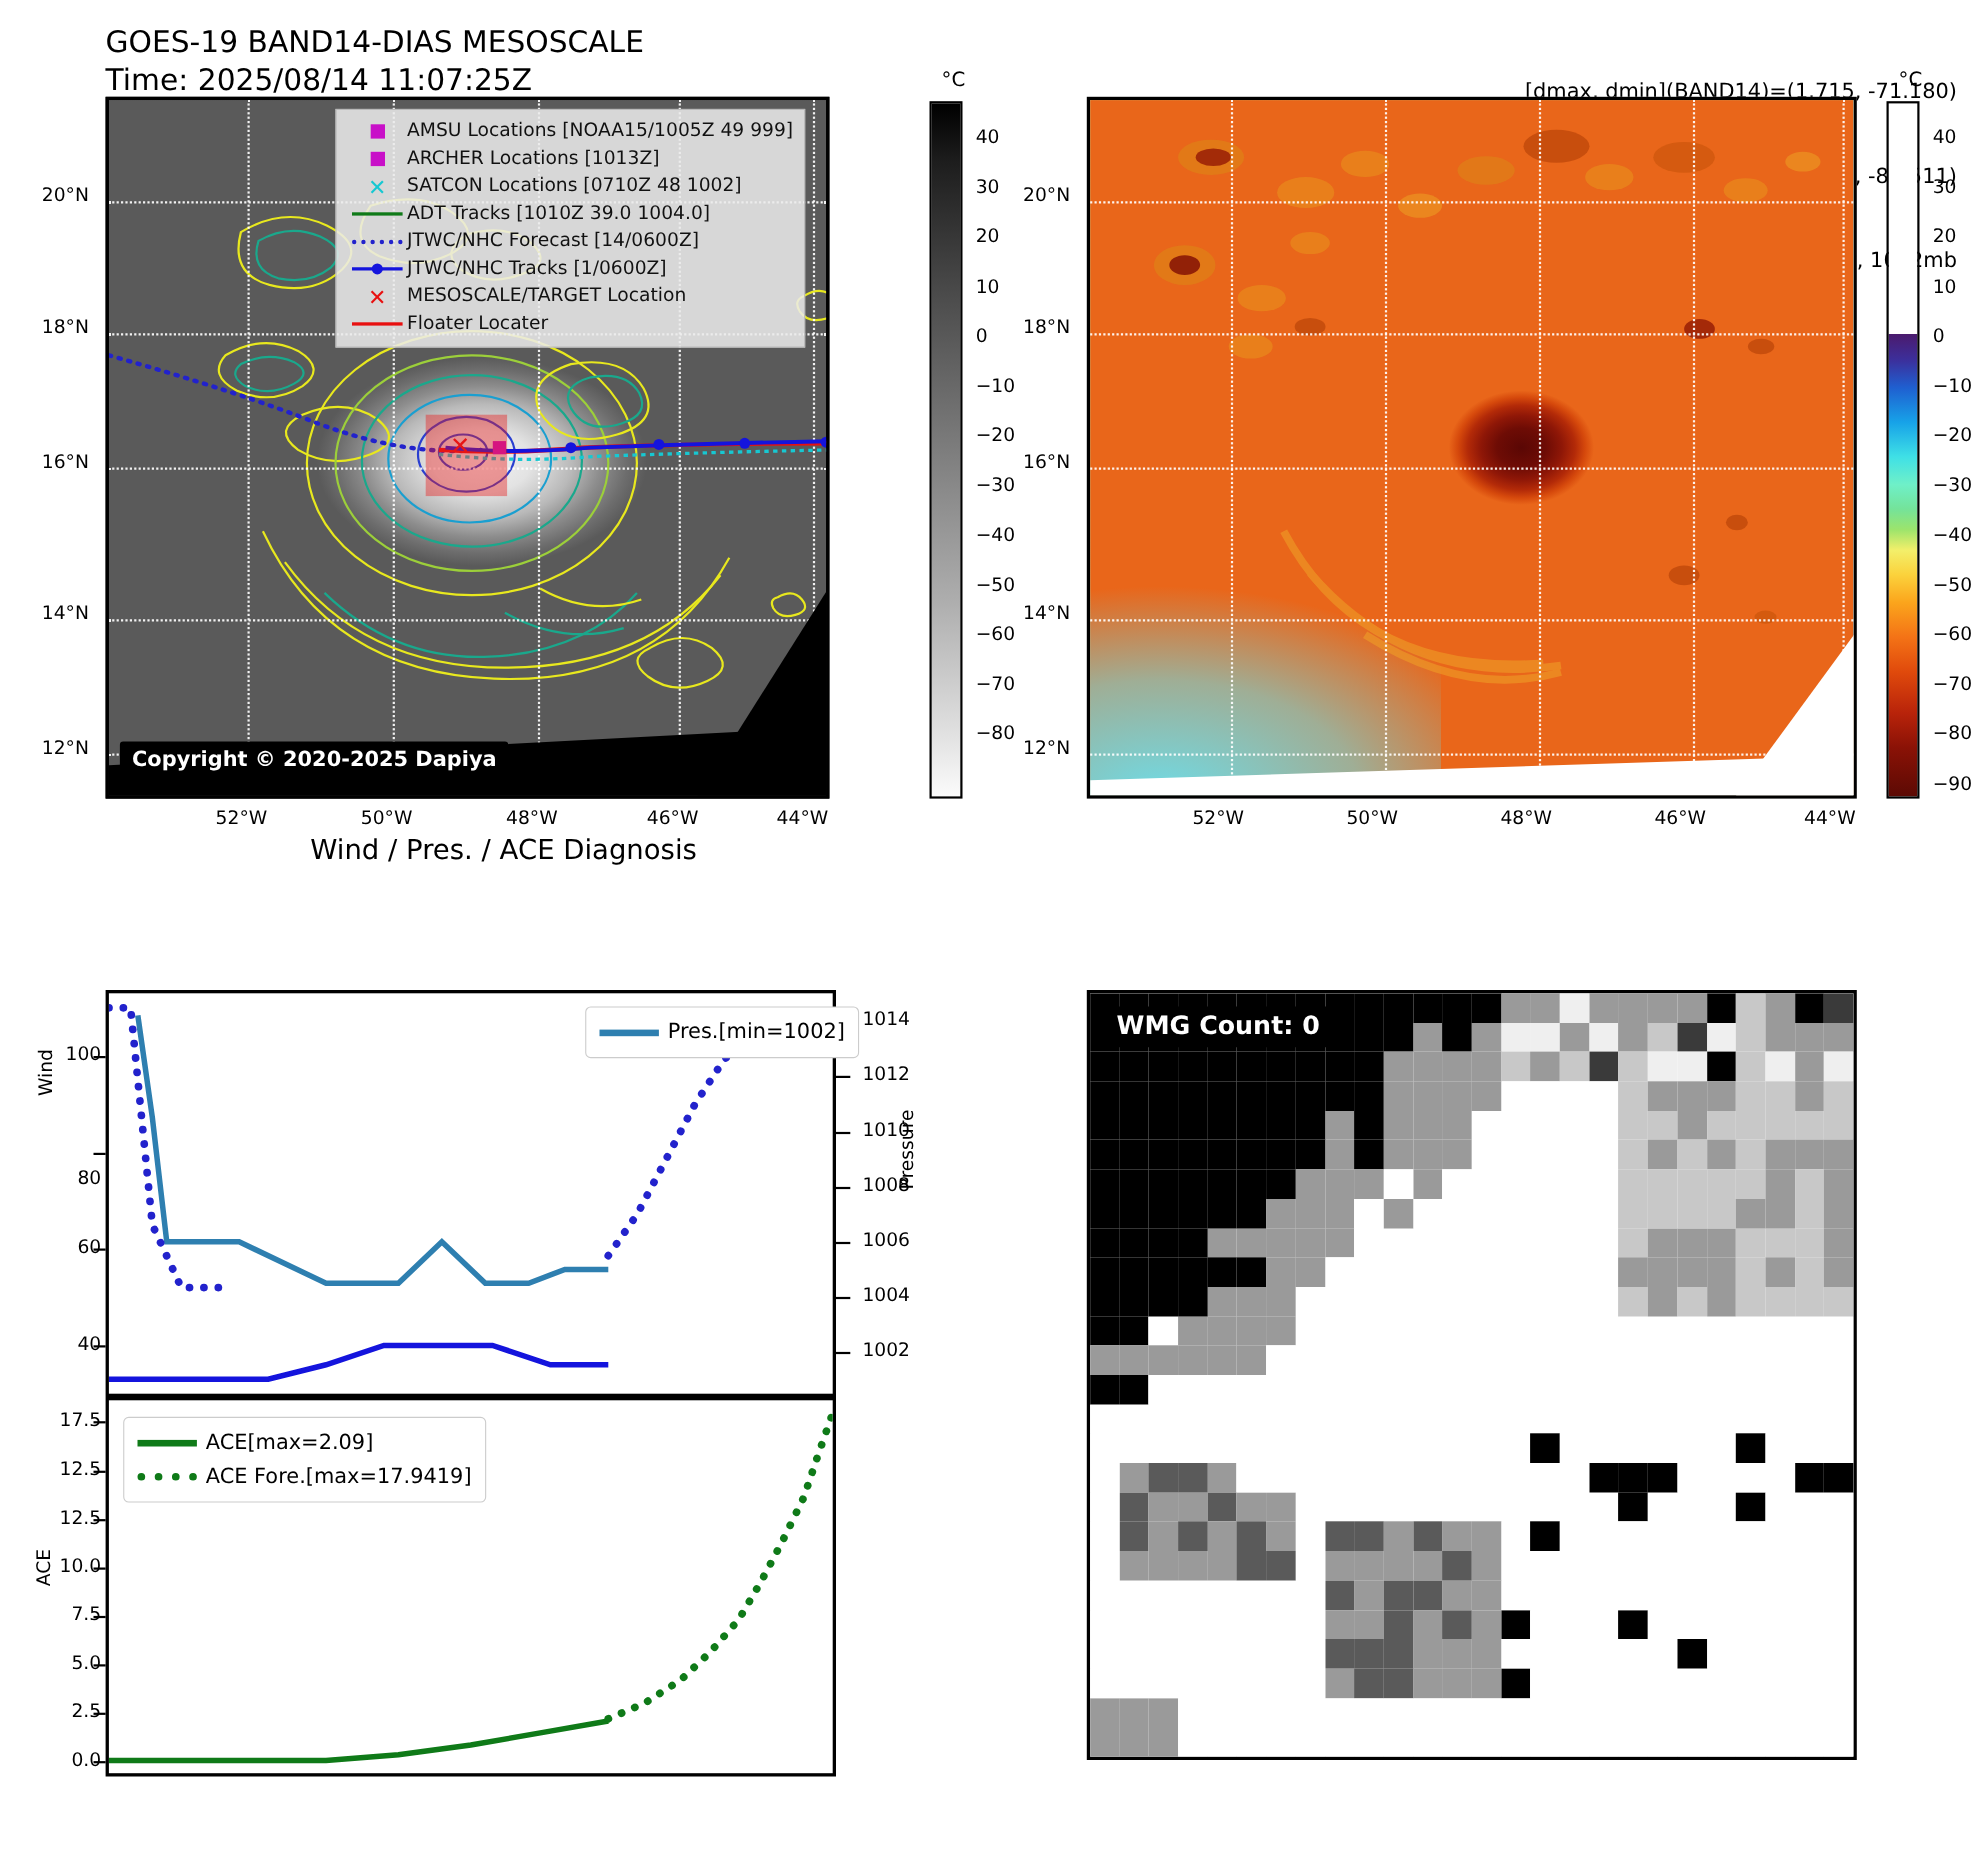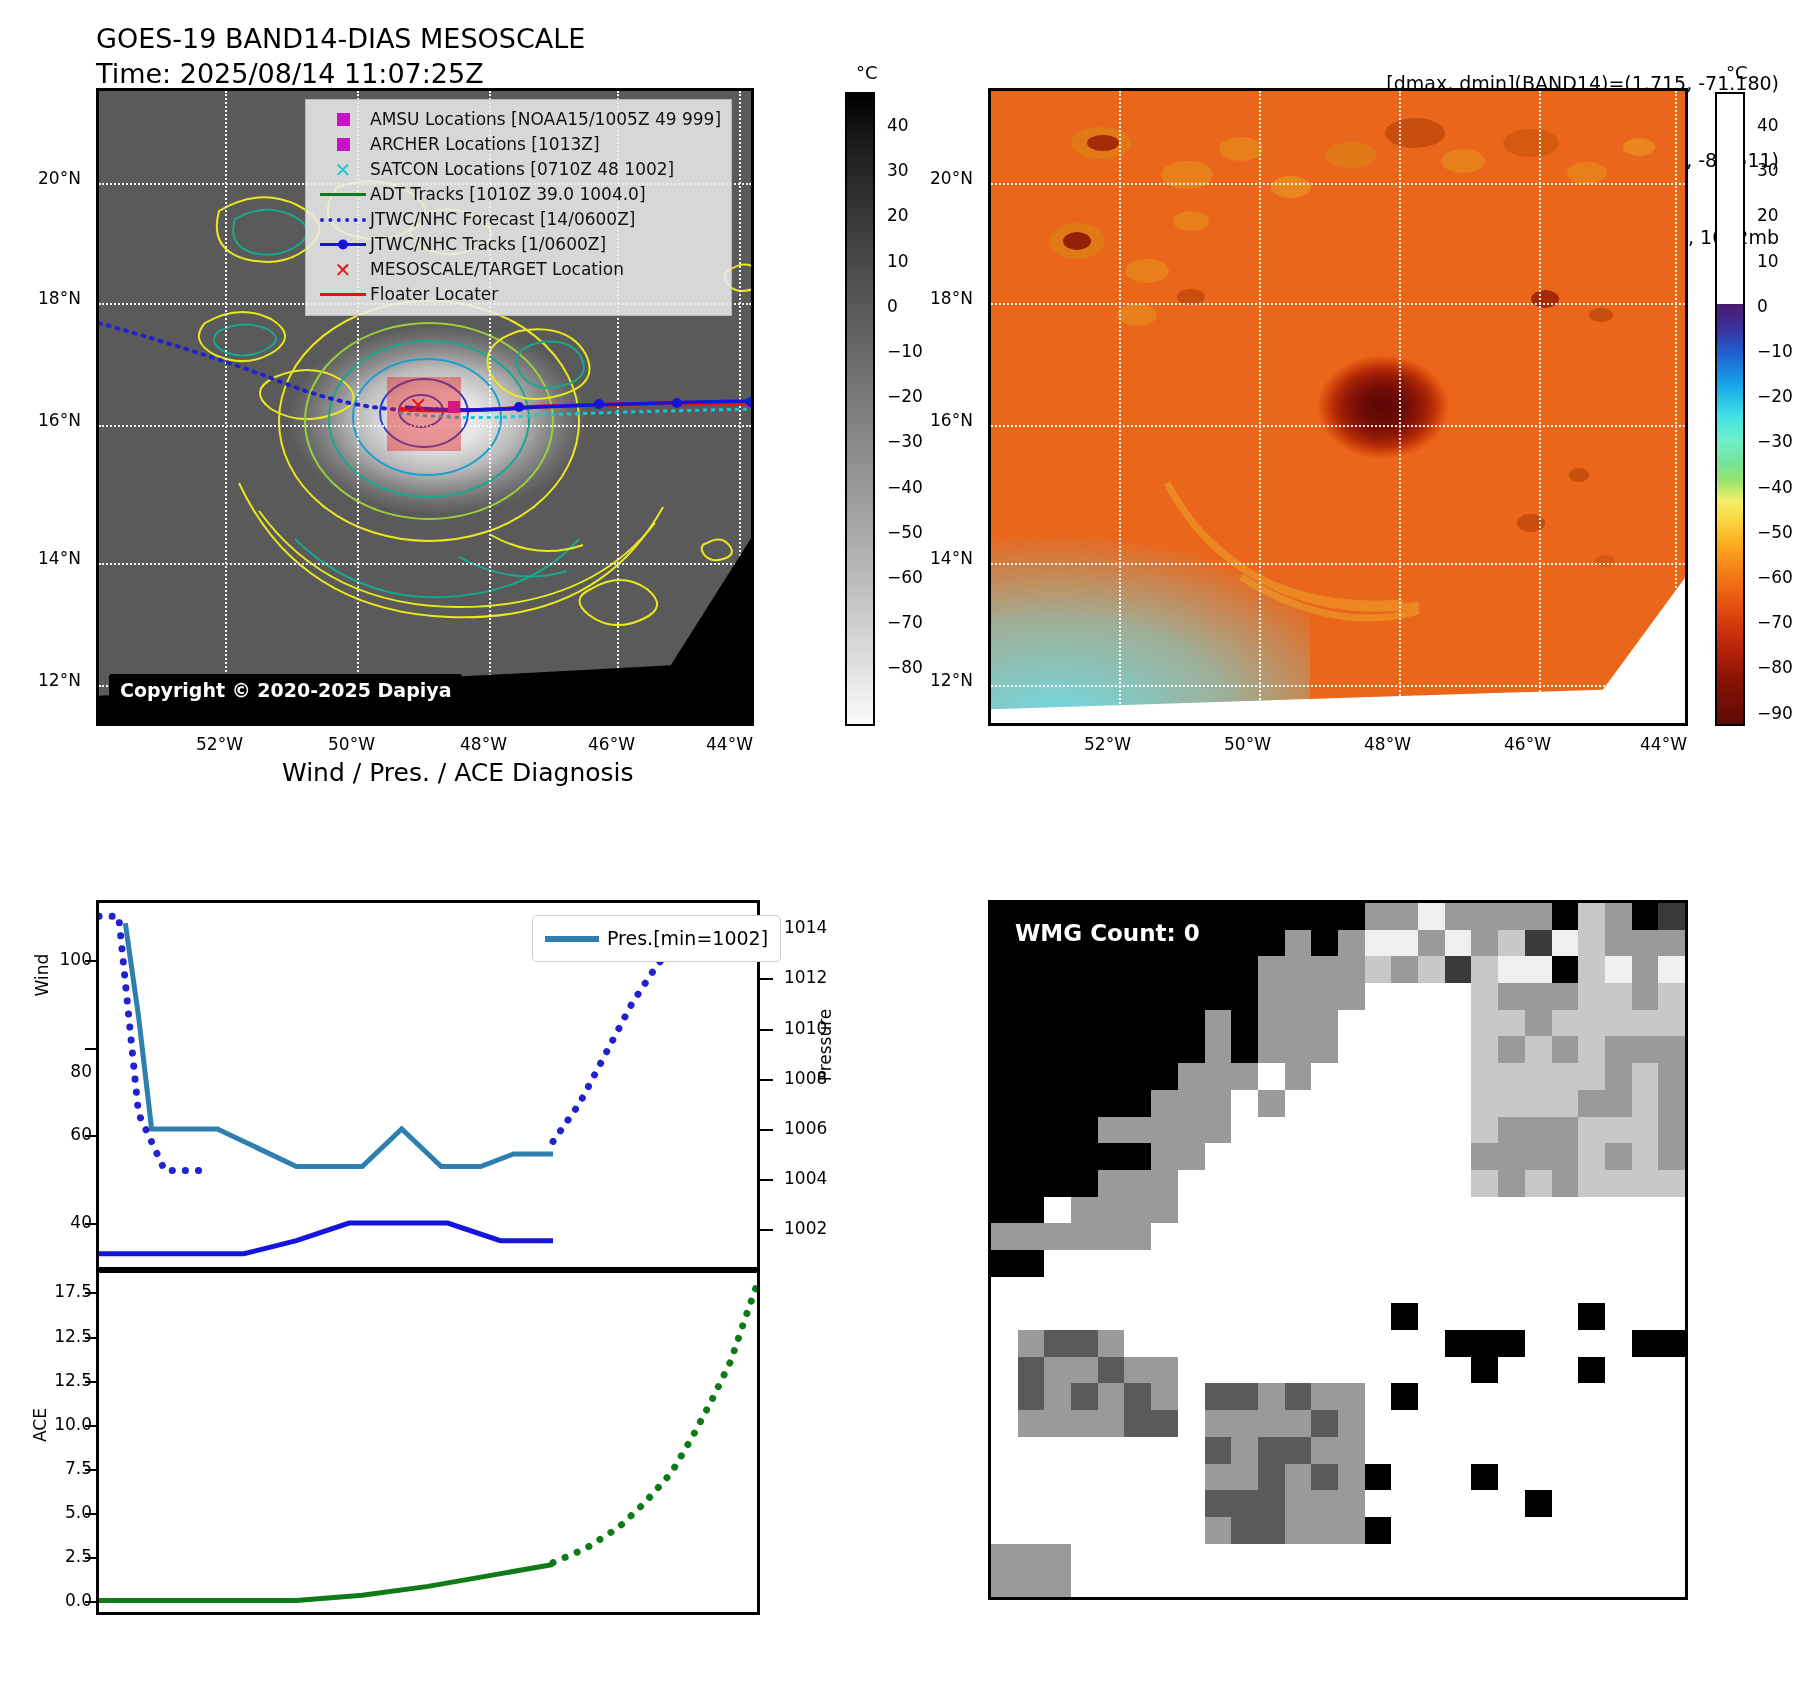--- a/index.html
+++ b/index.html
@@ -460,20 +460,34 @@
       <div class="ticklabel" style="left: 30px; top: 1457.98px; width: 62px; text-align: right;">7.5</div>
       <div style="position: absolute; left: 85px; top: 1468.98px; width: 11px; height: 0px; border-top: 2px solid rgb(0, 0, 0);"></div>
       <div class="ticklabel" style="left: 30px; top: 1502.12px; width: 62px; text-align: right;">5.0</div>
       <div style="position: absolute; left: 85px; top: 1513.12px; width: 11px; height: 0px; border-top: 2px solid rgb(0, 0, 0);"></div>
       <div class="ticklabel" style="left: 30px; top: 1546.27px; width: 62px; text-align: right;">2.5</div>
       <div style="position: absolute; left: 85px; top: 1557.27px; width: 11px; height: 0px; border-top: 2px solid rgb(0, 0, 0);"></div>
       <div class="ticklabel" style="left: 30px; top: 1590.41px; width: 62px; text-align: right;">0.0</div>
       <div style="position: absolute; left: 85px; top: 1601.41px; width: 11px; height: 0px; border-top: 2px solid rgb(0, 0, 0);"></div>
     </div>
 
+  <div class="chartlegend" style="left:112px; top:1288px;">
+    <div class="lrow">
+      <span class="lglyph">
+          <span style="width:54px;border-top:6px solid #0f7a18;display:inline-block;"></span>
+        </span>
+      <span>ACE[max=2.09]</span>
+    </div>
+    <div class="lrow">
+      <span class="lglyph">
+          <span style="width:54px;border-top:7px dotted #0f7a18;display:inline-block;"></span>
+        </span>
+      <span>ACE Fore.[max=17.9419]</span>
+    </div>
+  </div>
 
   <div class="mapframe" id="wmgbox" style="left:988px; top:900px; width:700px; height:700px; background:#fff;">
     <div id="wmg-grid" style="grid-template-columns: repeat(26, 1fr); grid-template-rows: repeat(26, 1fr);">
         <div style="background: rgb(0, 0, 0);"></div>
         <div style="background: rgb(0, 0, 0);"></div>
         <div style="background: rgb(0, 0, 0);"></div>
         <div style="background: rgb(0, 0, 0);"></div>
         <div style="background: rgb(0, 0, 0);"></div>
         <div style="background: rgb(0, 0, 0);"></div>
         <div style="background: rgb(0, 0, 0);"></div>

